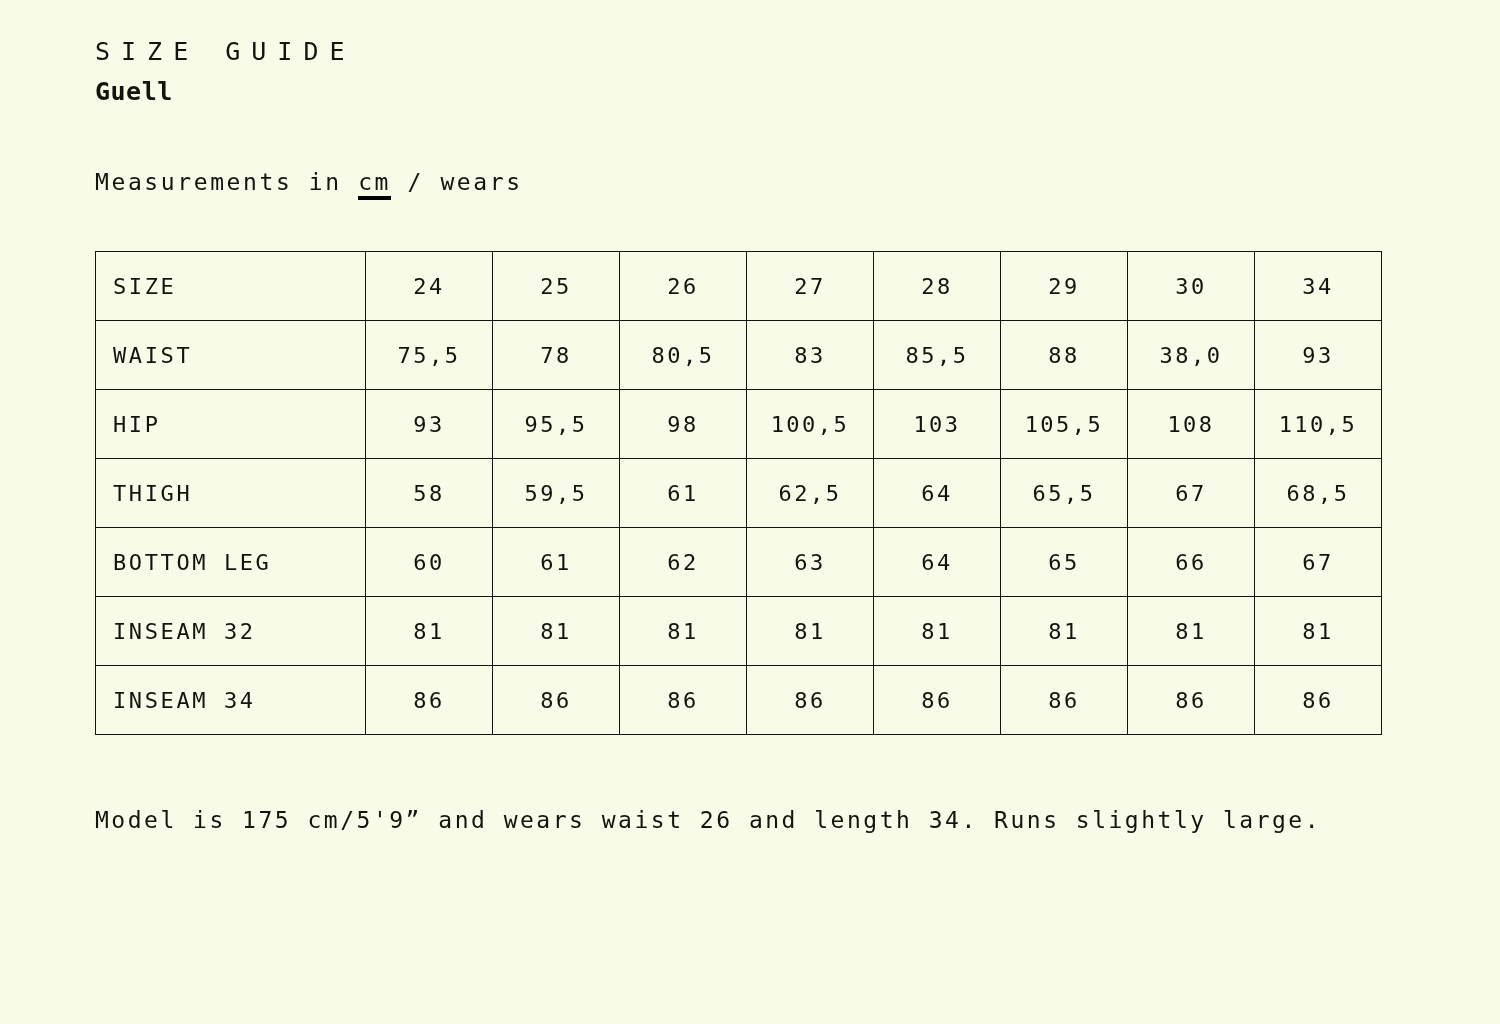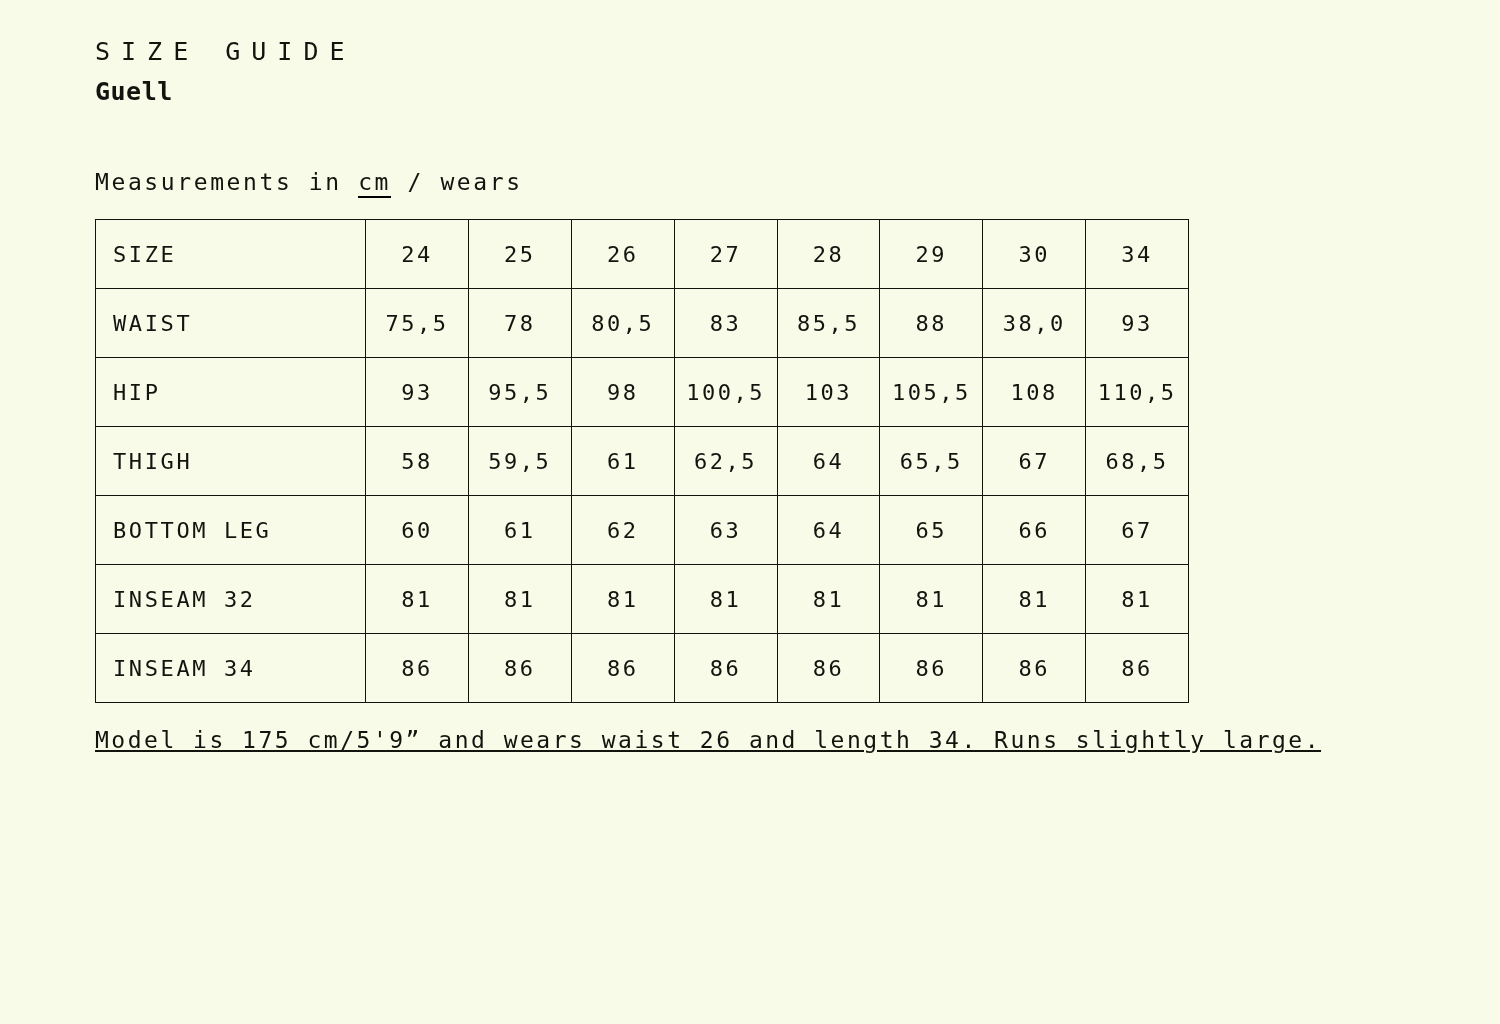--- a/index.html
+++ b/index.html
@@ -35,28 +35,28 @@
     line-height: 1.2;
     font-weight: bold;
   }
   .measure-line {
     font-size: 23px;
     letter-spacing: 2.6px;
     margin-top: 62px;
     white-space: pre;
   }
   .measure-line .unit {
-    border-bottom: 2px solid #000000;
+    border-bottom: 4px solid #000000;
     padding-bottom: 1px;
     text-align: center;
   }
   table.size-table {
-    margin-top: 24px;
+    margin-top: 56px;
     border-collapse: collapse;
-    width: 1094px;
+    width: 1287px;
     table-layout: fixed;
   }
   table.size-table td {
     border: 1.6px solid #14140f;
     height: 68px;
     font-size: 22px;
     letter-spacing: 2.5px;
     text-align: center;
     vertical-align: middle;
     padding: 0;
@@ -64,23 +64,22 @@
   }
   table.size-table td.rowhead {
     text-align: left;
     padding-left: 17px;
     width: 252px;
     letter-spacing: 2.6px;
   }
   .footnote {
     font-size: 23px;
     letter-spacing: 2.5px;
-    margin-top: 24px;
+    margin-top: 72px;
     white-space: nowrap;
-    text-decoration: underline;
   }
 </style>
 </head>
 <body>
 
 <div class="page">
 
   <h1 class="title">SIZE GUIDE</h1>
   <div class="subtitle">Guell</div>
 

